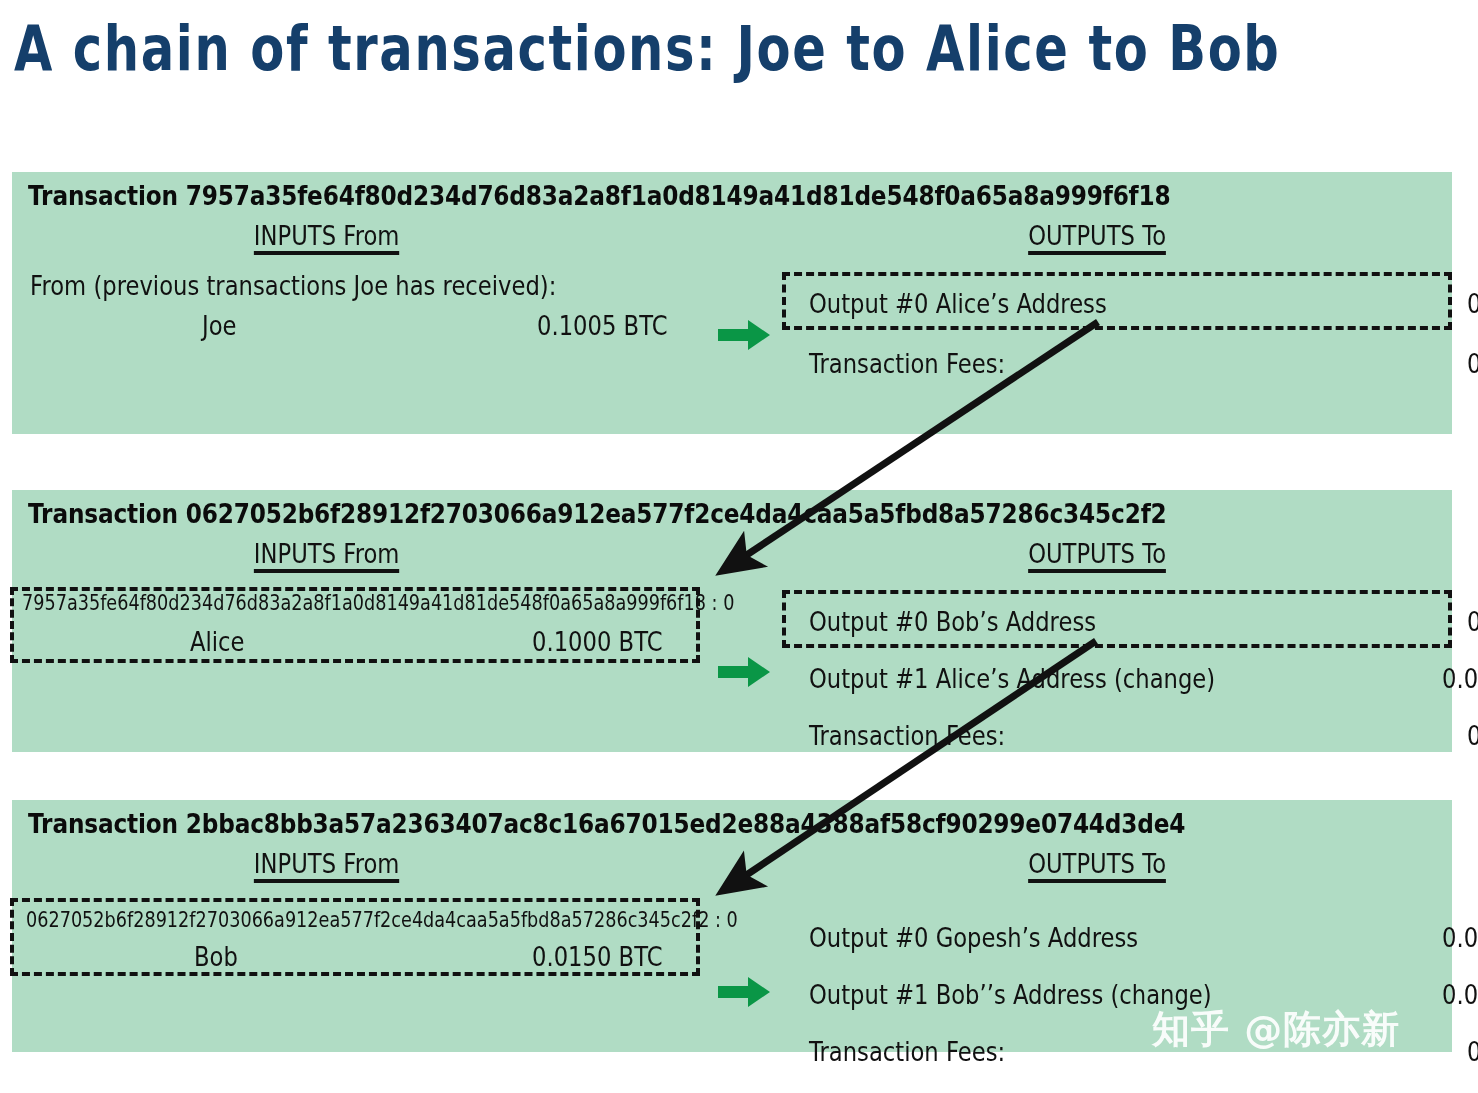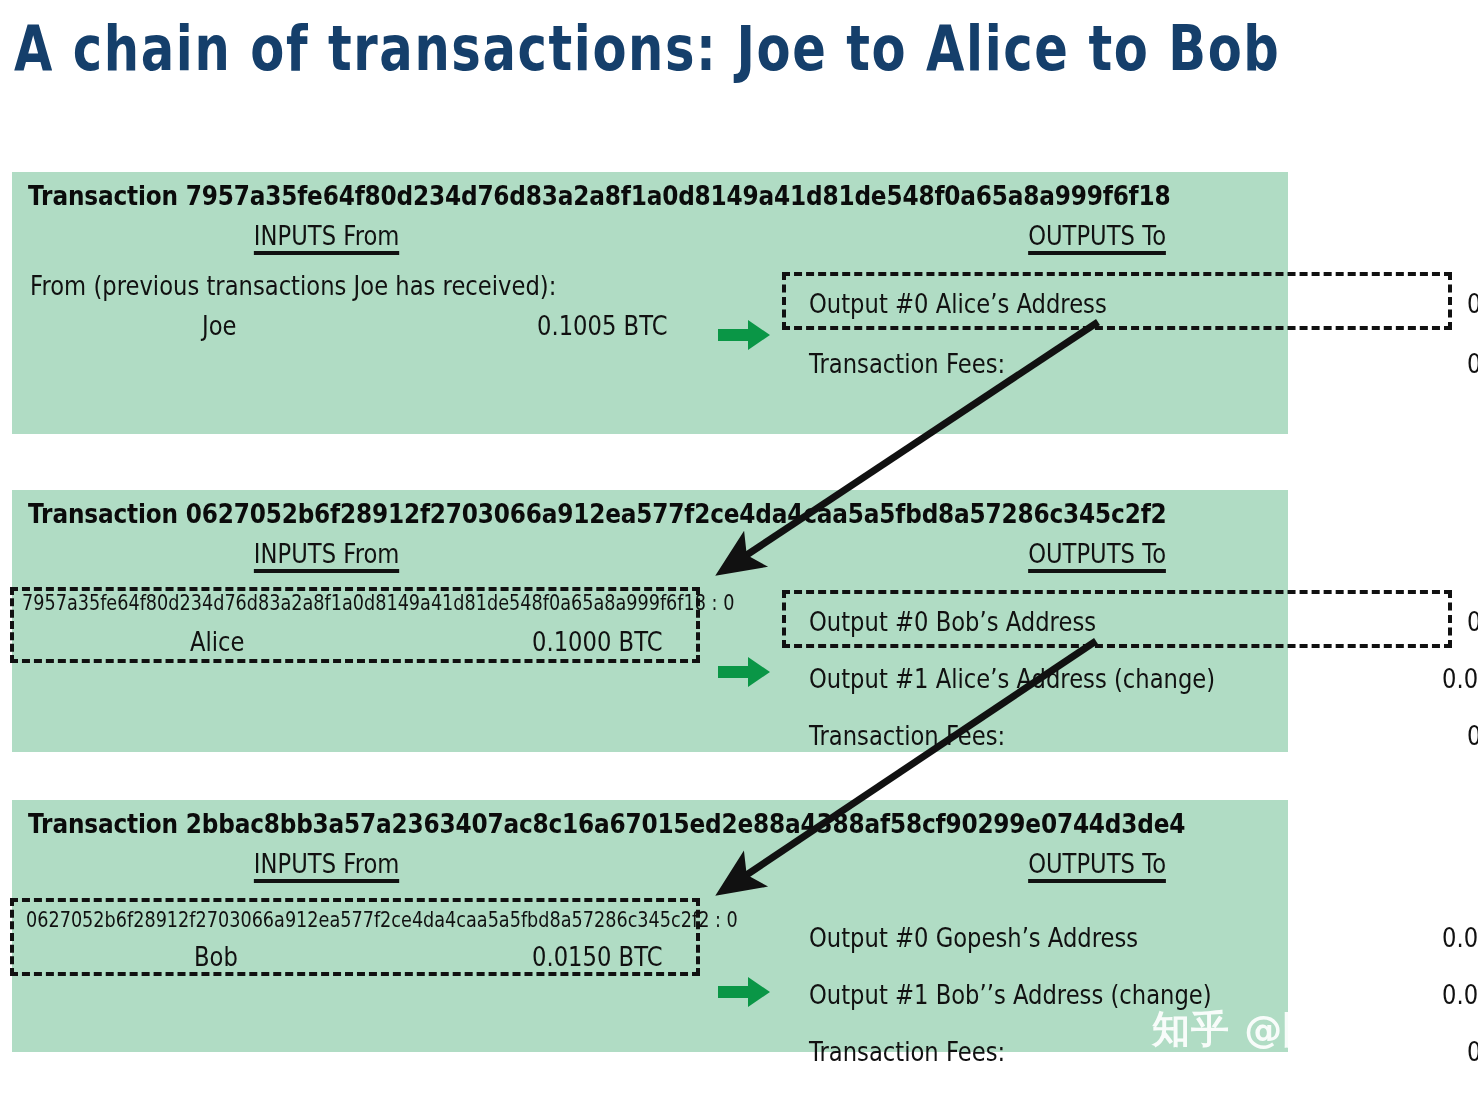--- a/index.html
+++ b/index.html
@@ -29,21 +29,21 @@
     transform: scaleX(0.80);
     transform-origin: left top;
     white-space: nowrap;
     line-height: 1.05;
   }
 
   
   .tx-panel {
     position: absolute;
     left: 12px;
-    width: 1276px;
+    width: 1440px;
     background: #b0dcc4;
     box-sizing: border-box;
   }
   #tx-panel-0 { top: 172px; height: 262px; }
   #tx-panel-1 { top: 490px; height: 262px; }
   #tx-panel-2 { top: 800px; height: 252px; }
 
   .tx-title {
     position: absolute;
     left: 16px;

